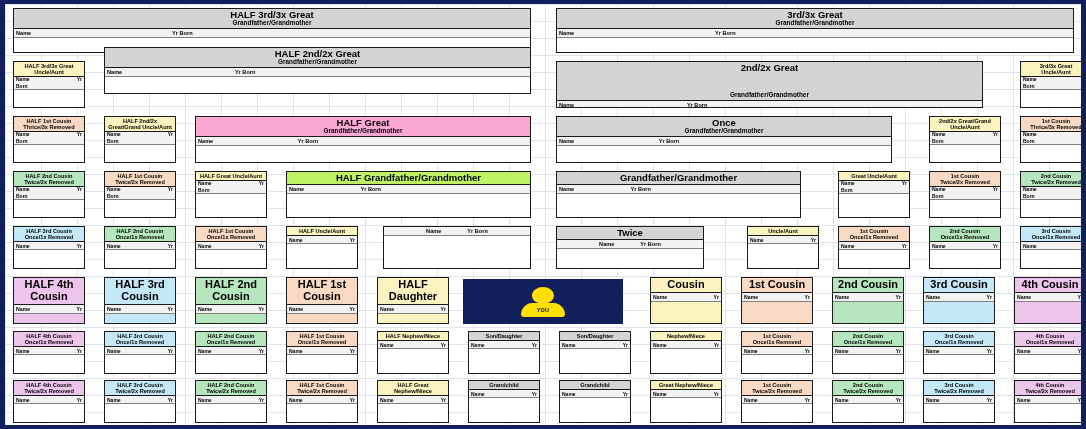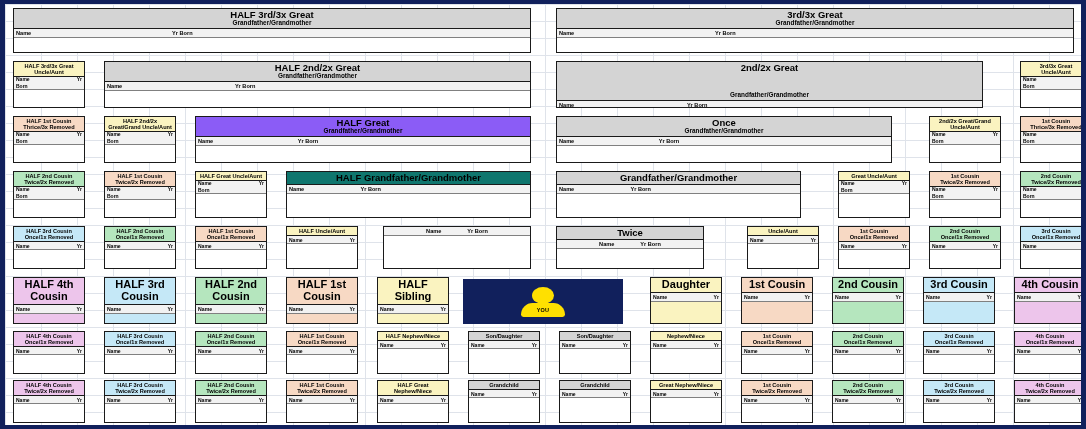--- a/index.html
+++ b/index.html
@@ -125,21 +125,21 @@
           <div class="fr">
             <span>Name</span>
             <span>Yr</span>
           </div>
           <div class="fr">
             <span>Born</span>
           </div>
         </div>
         <div class="blank"></div>
       </div>
-      <div class="cell wide" style="left: 99px; top: 57px; width: 427px; height: 47px;">
+      <div class="cell wide" style="left: 99px; top: 43px; width: 427px; height: 47px;">
         <div class="hdr" style="background: rgb(212, 212, 212);">
           <div>HALF 2nd/2x Great</div>
           <div class="sub">Grandfather/Grandmother</div>
         </div>
         <div class="fields">
           <span>Name</span>
           <span style="margin-right: 38%;">Yr Born</span>
           <span></span>
         </div>
         <div class="blank"></div>
@@ -197,21 +197,21 @@
             <span>Name</span>
             <span>Yr</span>
           </div>
           <div class="fr">
             <span>Born</span>
           </div>
         </div>
         <div class="blank"></div>
       </div>
       <div class="cell wide" style="left: 190px; top: 112px; width: 336px; height: 47px;">
-        <div class="hdr" style="background: #8b5cf6;">
+        <div class="hdr" style="background: #f9a8d4;">
           <div>HALF Great</div>
           <div class="sub">Grandfather/Grandmother</div>
         </div>
         <div class="fields">
           <span>Name</span>
           <span style="margin-right: 38%;">Yr Born</span>
           <span></span>
         </div>
         <div class="blank"></div>
       </div>
@@ -299,21 +299,21 @@
             <span>Name</span>
             <span>Yr</span>
           </div>
           <div class="fr">
             <span>Born</span>
           </div>
         </div>
         <div class="blank"></div>
       </div>
       <div class="cell wide" style="left: 281px; top: 167px; width: 245px; height: 47px;">
-        <div class="hdr" style="background: #0f766e;">
+        <div class="hdr" style="background: #bef264;">
           <div>HALF Grandfather/Grandmother</div>
         </div>
         <div class="fields">
           <span>Name</span>
           <span style="margin-right: 38%;">Yr Born</span>
           <span></span>
         </div>
         <div class="blank"></div>
       </div>
       <div class="cell wide" style="left: 551px; top: 167px; width: 245px; height: 47px;">
@@ -510,31 +510,31 @@
           <div>HALF 1st Cousin</div>
         </div>
         <div class="fields">
           <span>Name</span>
           <span>Yr</span>
         </div>
         <div class="blank" style="background: rgb(247, 217, 196);"></div>
       </div>
       <div class="cell big" style="left: 372px; top: 273px; width: 72px; height: 47px;">
         <div class="hdr" style="background: rgb(250, 243, 192);">
-          <div>HALF Sibling</div>
+          <div>HALF Daughter</div>
         </div>
         <div class="fields">
           <span>Name</span>
           <span>Yr</span>
         </div>
         <div class="blank" style="background: rgb(250, 243, 192);"></div>
       </div>
       <div class="cell big" style="left: 645px; top: 273px; width: 72px; height: 47px;">
         <div class="hdr" style="background: rgb(250, 243, 192);">
-          <div>Daughter</div>
+          <div>Cousin</div>
         </div>
         <div class="fields">
           <span>Name</span>
           <span>Yr</span>
         </div>
         <div class="blank" style="background: rgb(250, 243, 192);"></div>
       </div>
       <div class="cell big" style="left: 736px; top: 273px; width: 72px; height: 47px;">
         <div class="hdr" style="background: rgb(247, 217, 196);">
           <div>1st Cousin</div>

